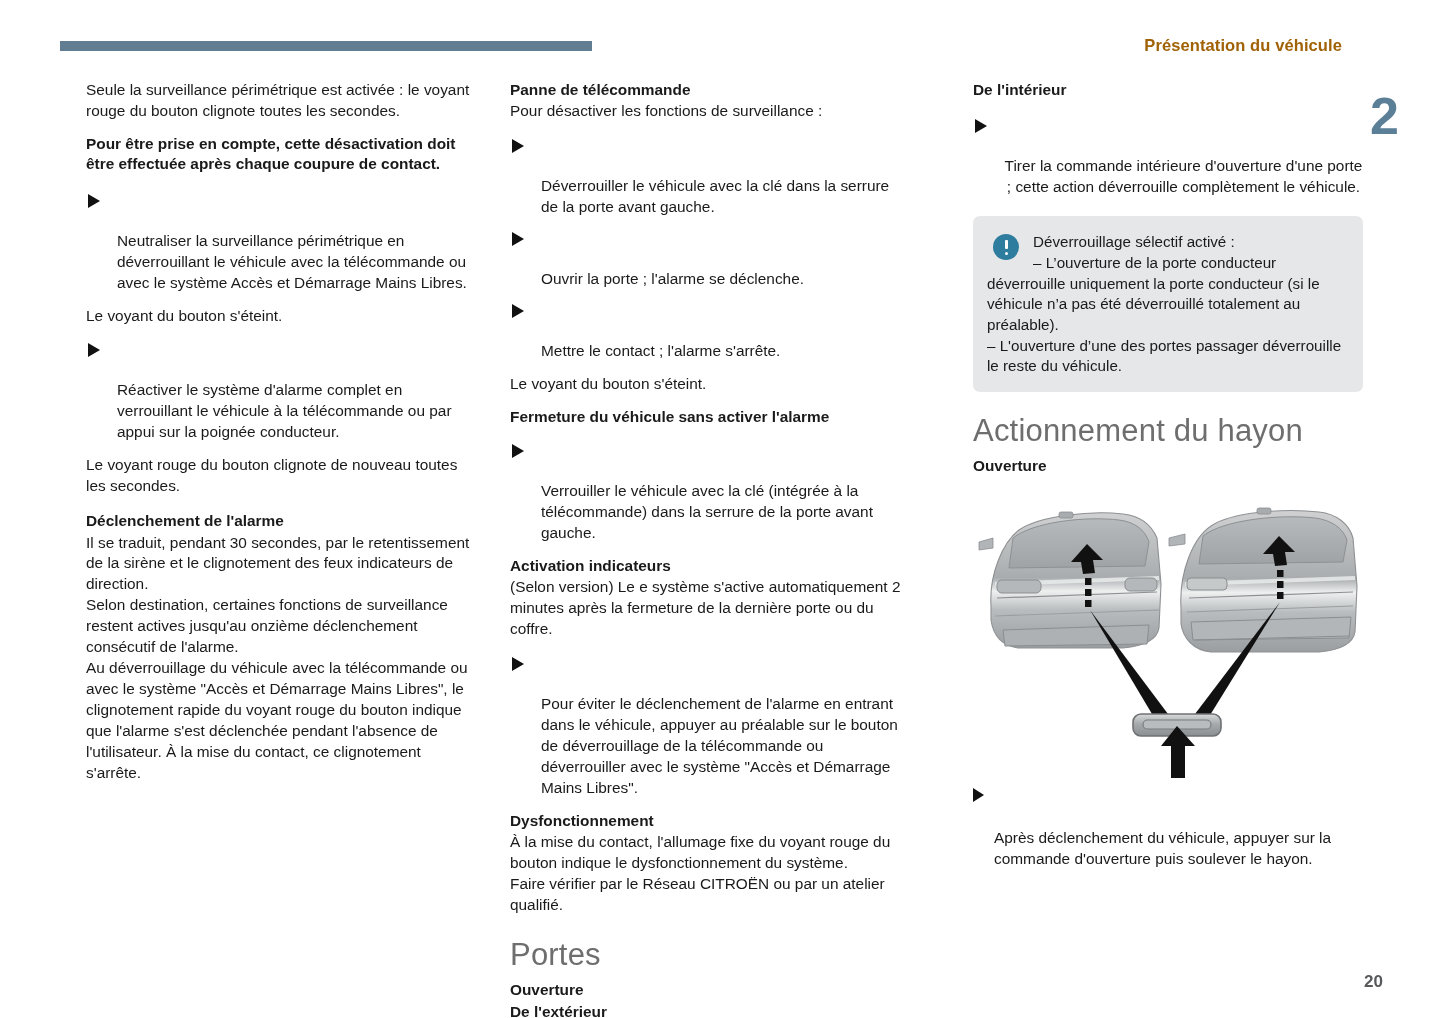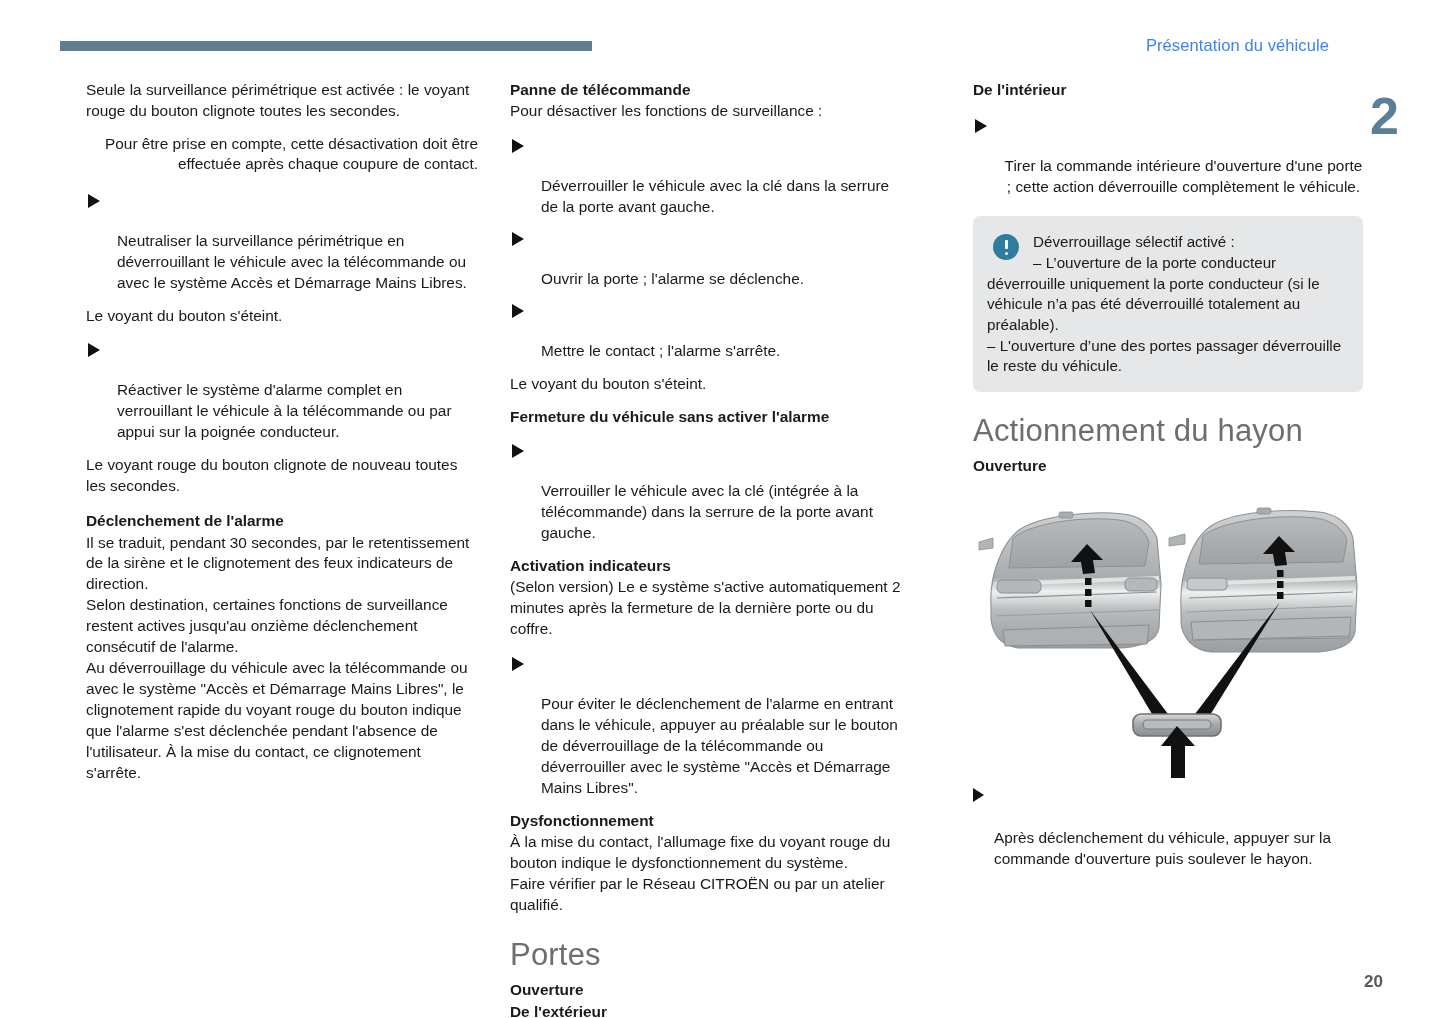--- a/index.html
+++ b/index.html
@@ -25,26 +25,27 @@
   .header-rule {
     position: absolute;
     left: 60px;
     top: 41px;
     width: 532px;
     height: 10px;
     background: #607d92;
   }
   .header-title {
     position: absolute;
-    right: 116px;
+    right: 103px;
     top: 36px;
     font-size: 16.5px;
-    color: #3b82f6;
+    color: #a16207;
     letter-spacing: .1px;
     white-space: nowrap;
+    font-weight: bold;
   }
   .chapter-number {
     position: absolute;
     right: 46px;
     top: 90px;
     font-size: 52px;
     font-weight: bold;
     color: #5b7f96;
     line-height: 1;
   }
@@ -76,24 +77,23 @@
   .h-bold {
     margin: 0 0 1px 0;
     font-weight: bold;
     font-size: 15.4px;
     line-height: 1.33;
     white-space: pre-line;
   }
   .h-bold.spaced { margin-top: 14px; }
   .strong-para {
     margin: 0 0 14px 0;
-    font-weight: normal;
+    font-weight: bold;
     white-space: pre-line;
     line-height: 1.33;
-    text-align: right;
   }
   .section-title {
     margin: 22px 0 8px 0;
     font-size: 31px;
     font-weight: normal;
     color: #6e6e6e;
     line-height: 1.1;
     letter-spacing: .2px;
   }
 

